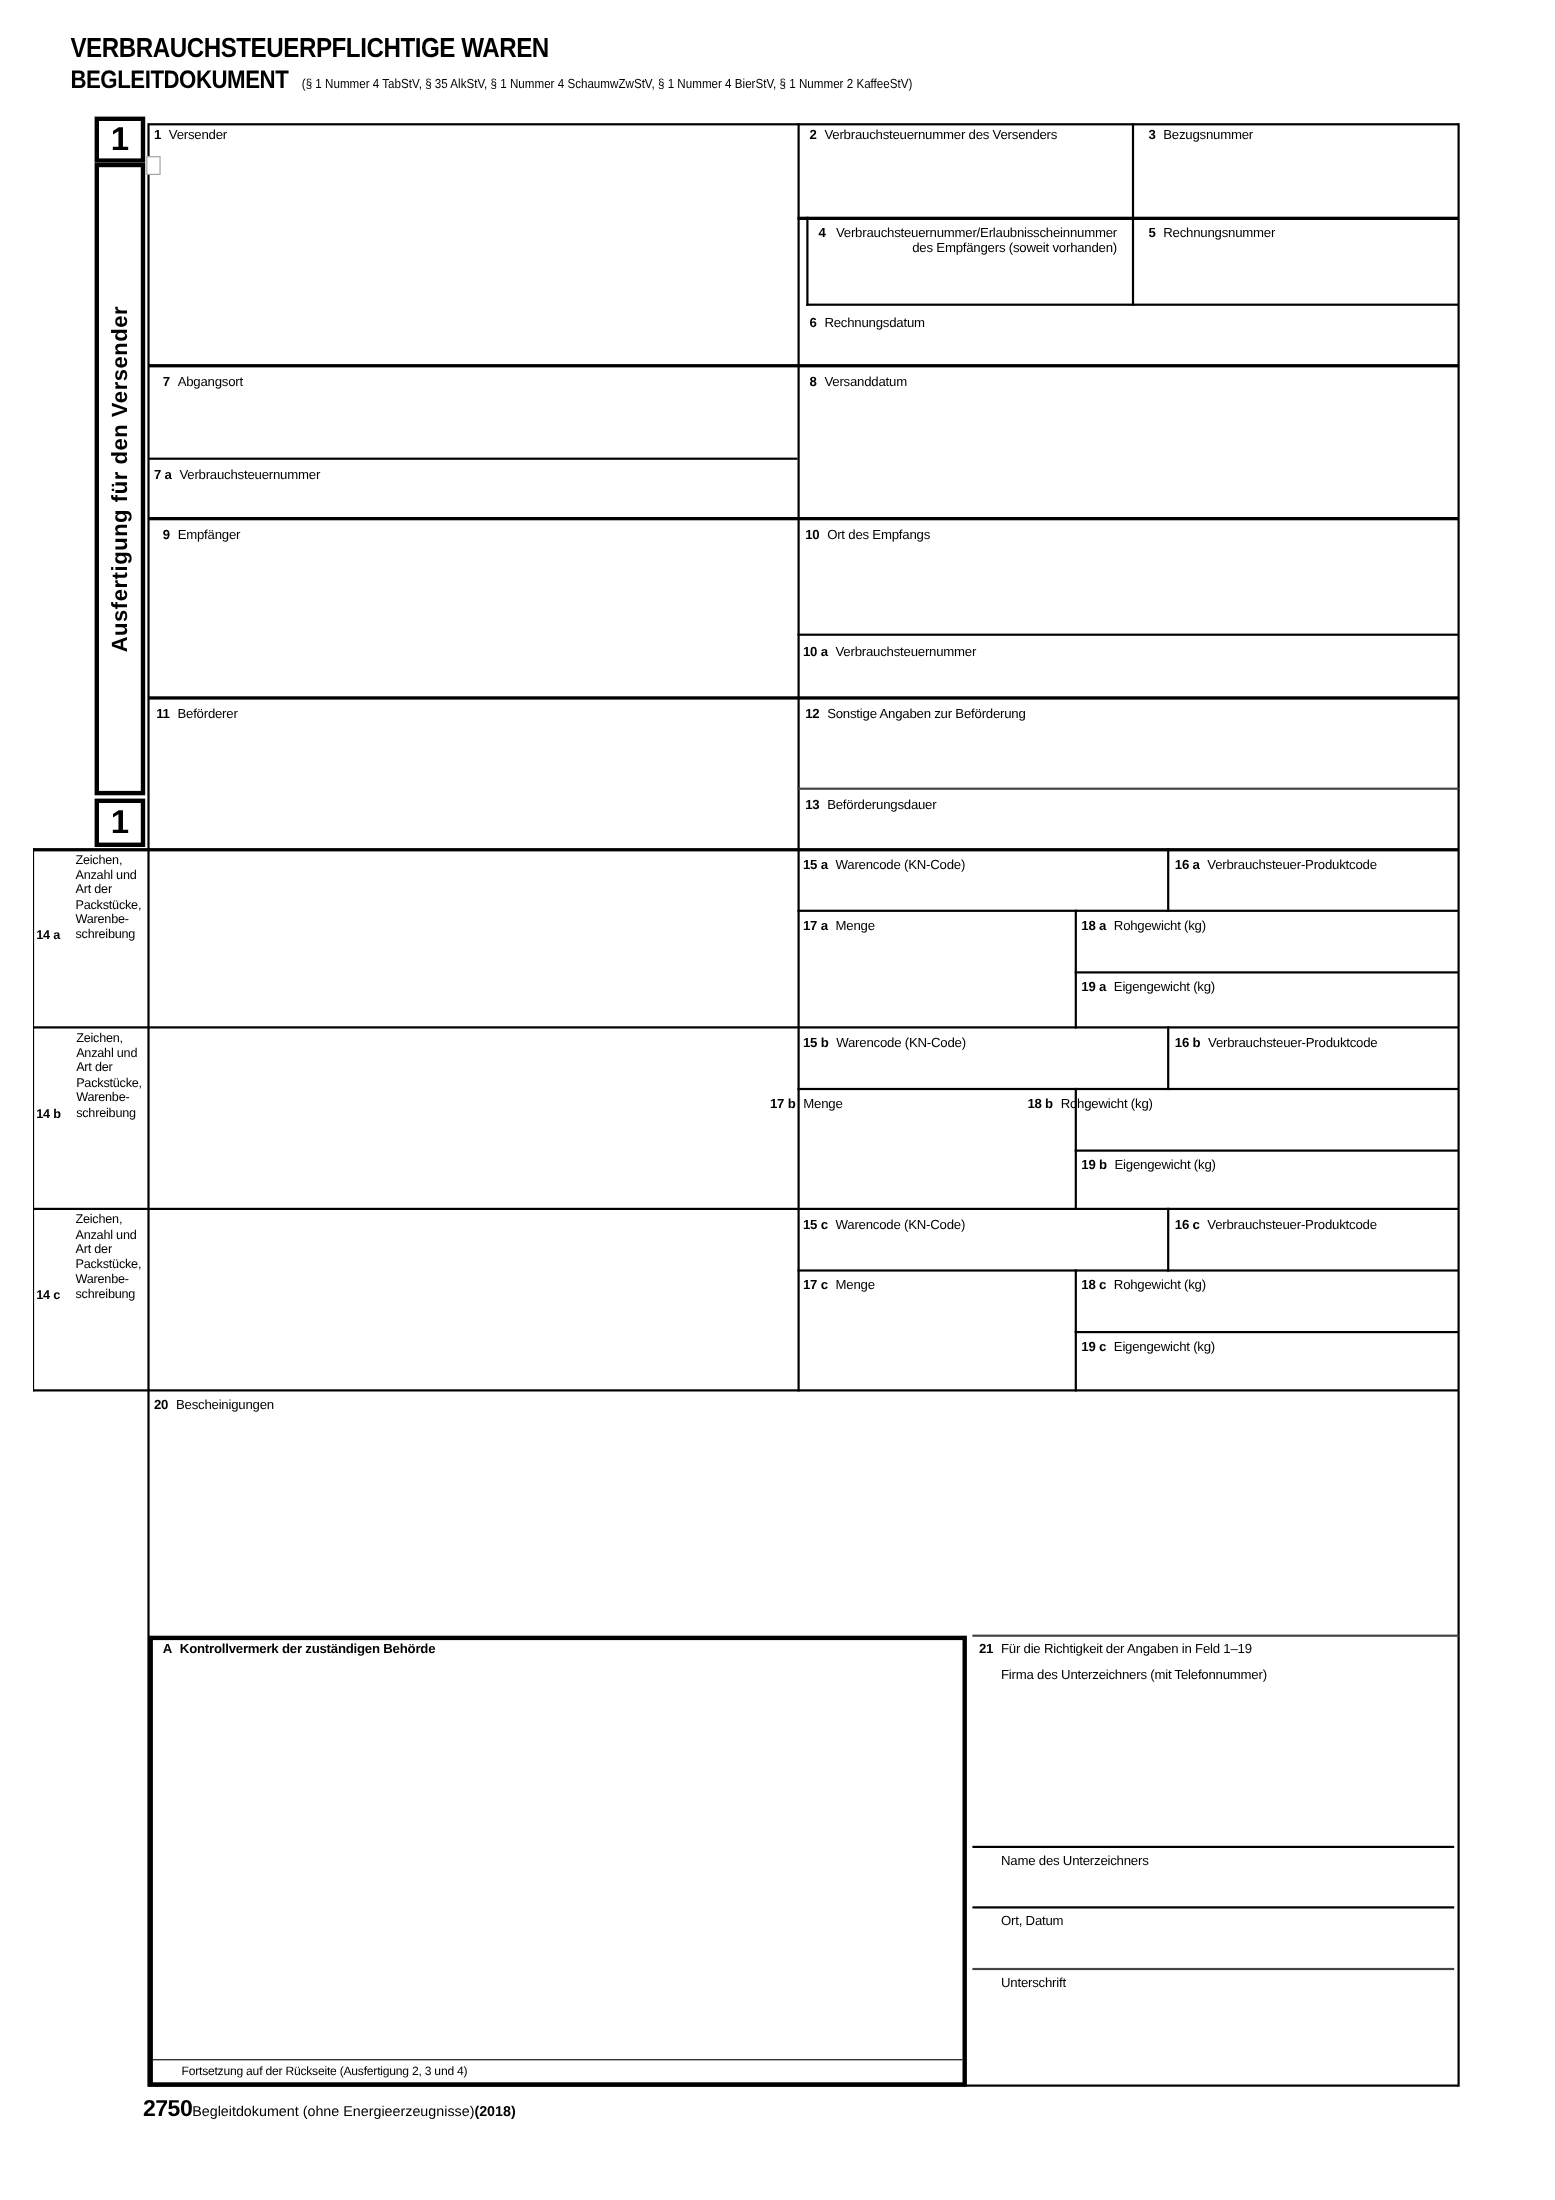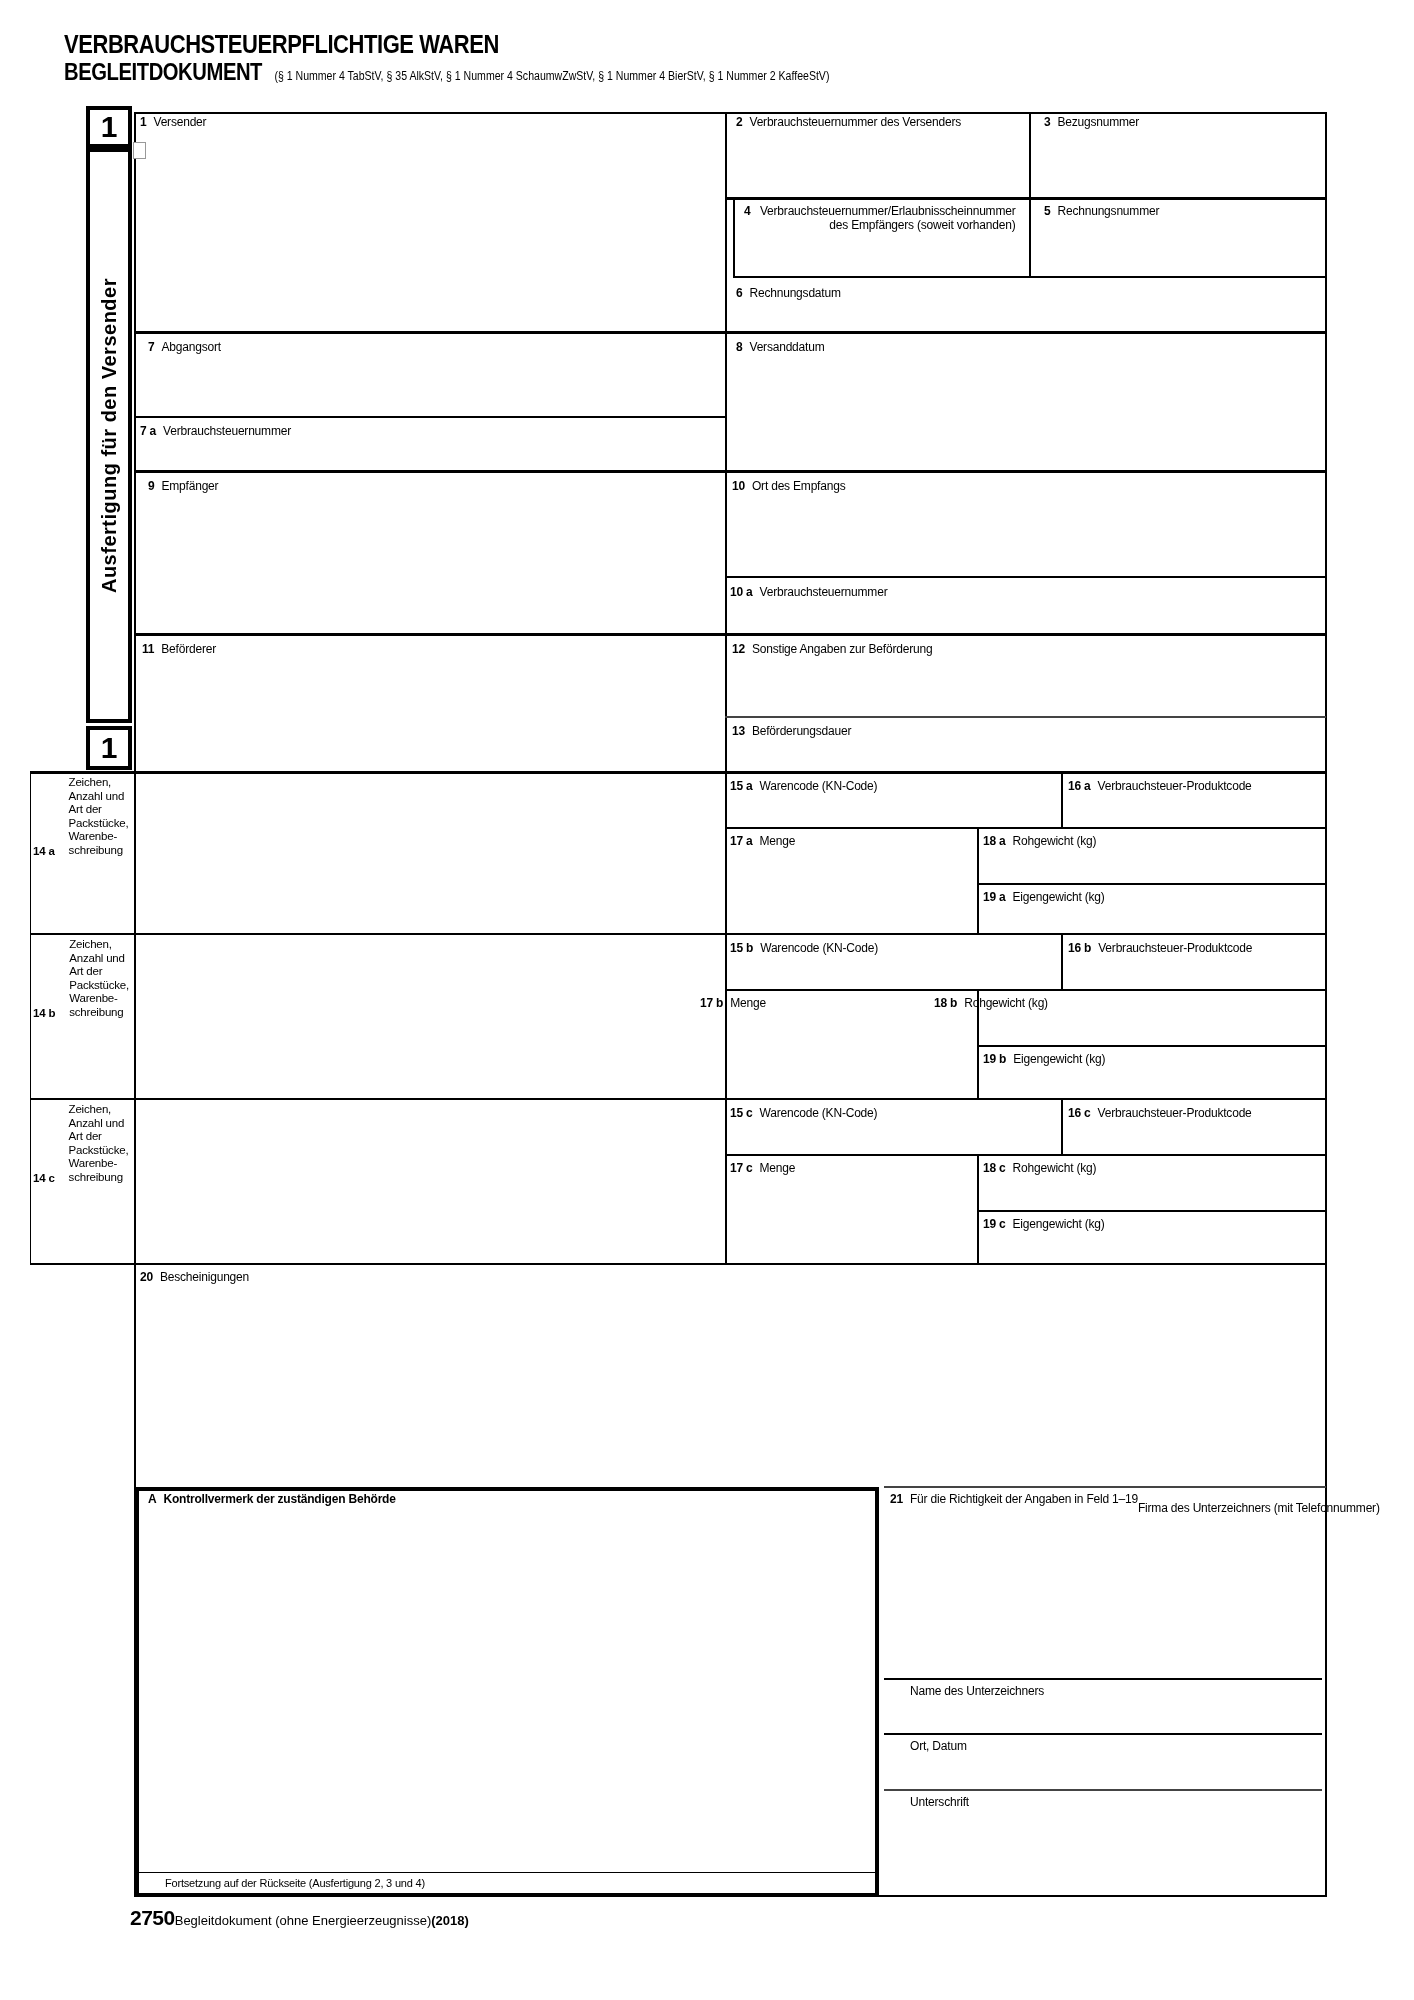--- a/index.html
+++ b/index.html
@@ -3,21 +3,21 @@
 <meta charset="utf-8">
 <style>
   html,body{margin:0;padding:0;background:#fff;}
   .page{position:relative;width:1414px;height:2000px;background:#fff;overflow:hidden;
         font-family:"Liberation Sans",sans-serif;color:#000;}
   .hl,.vl{position:absolute;background:#000;}
   .gray{background:#444;}
   .fl{position:absolute;display:flex;gap:7px;font-size:12px;line-height:1.2;letter-spacing:-0.2px;white-space:nowrap;}
   .fl b{font-weight:bold;}
   .fl .wrap{white-space:normal;text-align:right;}
-  .fl .col{display:flex;flex-direction:row;white-space:nowrap;text-align:center;}
+  .fl .col{display:flex;flex-direction:column;white-space:nowrap;}
   .bold-label span{font-weight:bold;}
   .pack{position:absolute;display:flex;gap:14px;font-size:11.5px;letter-spacing:-0.2px;align-items:flex-end;}
   .pack b{font-weight:bold;}
   .pack .lines{display:flex;flex-direction:column;}
   .pack .lines span{line-height:13.5px;}
   .title{position:absolute;left:64px;top:30px;font-size:25px;font-weight:bold;letter-spacing:-0.5px;
          white-space:nowrap;transform:scaleX(.88);transform-origin:0 0;}
   .subtitle-row{position:absolute;left:64px;top:59px;display:flex;align-items:baseline;gap:14px;
          white-space:nowrap;transform:scaleX(.88);transform-origin:0 0;}
   .subtitle-row .sub{font-size:23px;font-weight:bold;letter-spacing:-0.5px;}

